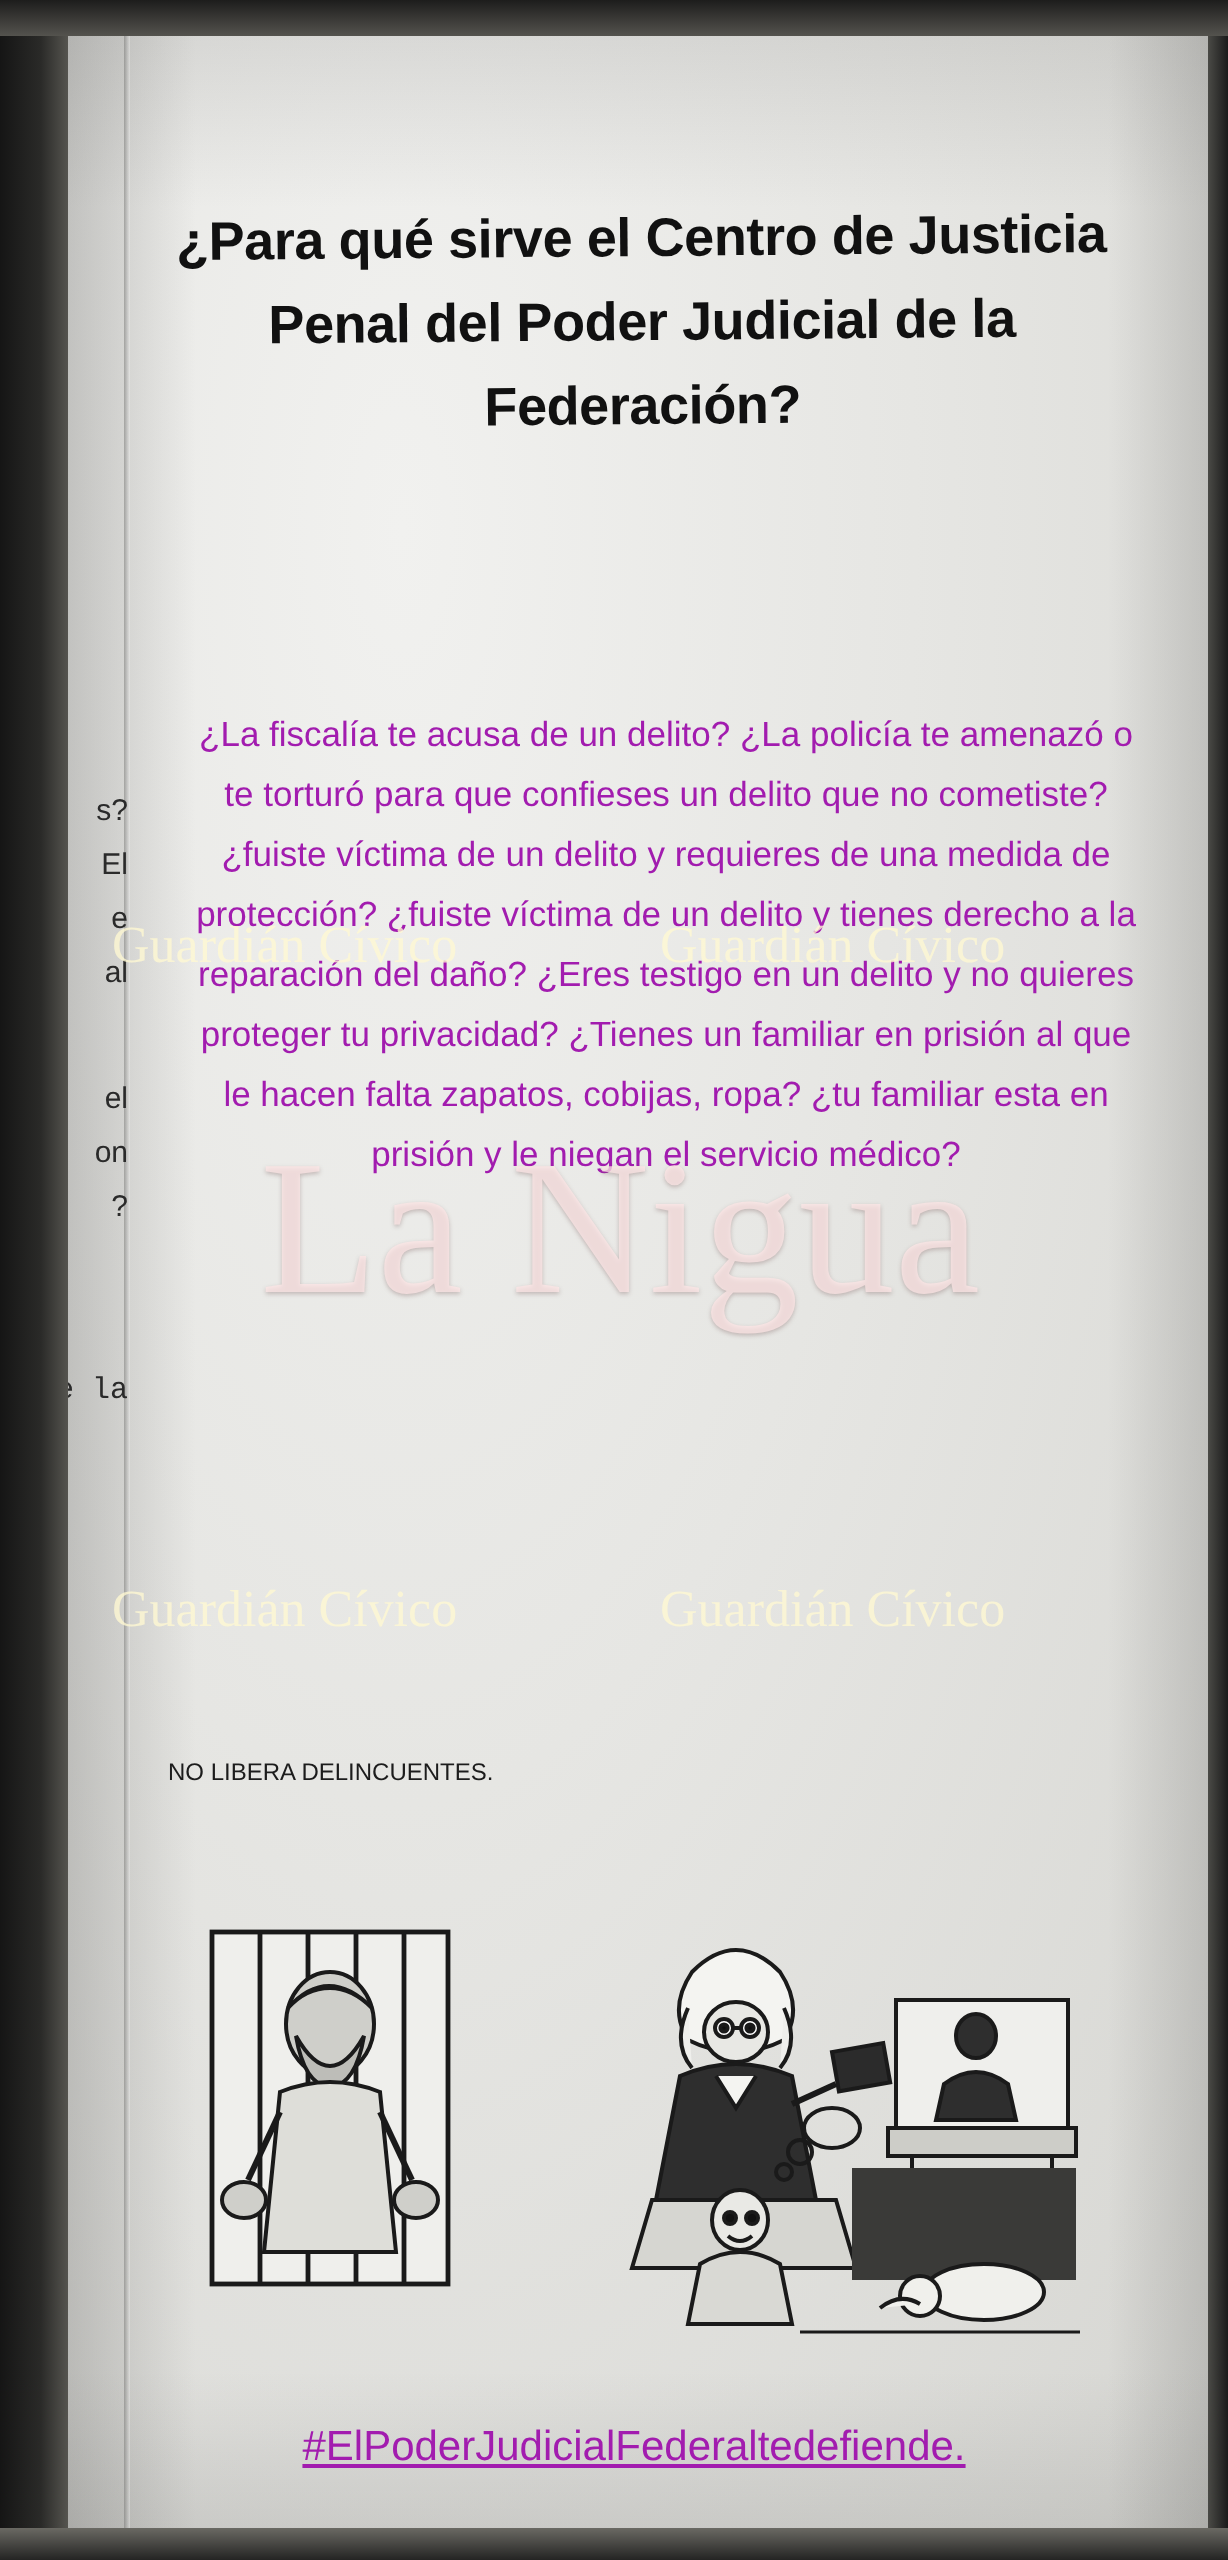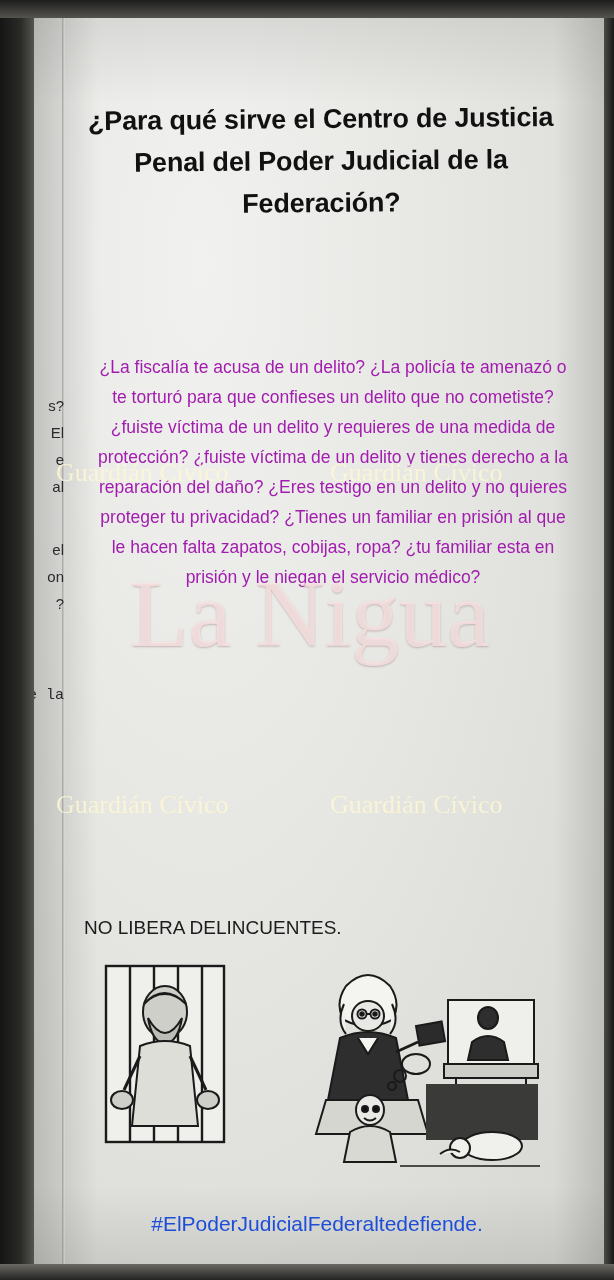--- a/index.html
+++ b/index.html
@@ -132,35 +132,36 @@
     text-align: justify;
     text-align-last: left;
     font-size: 17.5px;
     line-height: 29px;
     color: #1c1c1c;
   }
 
   .body-2 {
     position: absolute;
     left: 6px;
-    top: 914px;
+    top: 872px;
     width: 470px;
-    font-size: 19px;
+    font-size: 12px;
     line-height: 28px;
     color: #1c1c1c;
   }
 
   .hashtag {
     position: absolute;
     left: 0px;
     top: 1212px;
     width: 478px;
     text-align: center;
     font-size: 21px;
-    color: #1d4ed8;
+    color: #a21caf;
+    text-decoration: underline;
   }
 
   
   .edge-text {
     position: absolute;
     left: 34px;
     top: 0;
     width: 34px;
     height: 1252px;
     z-index: 4;

